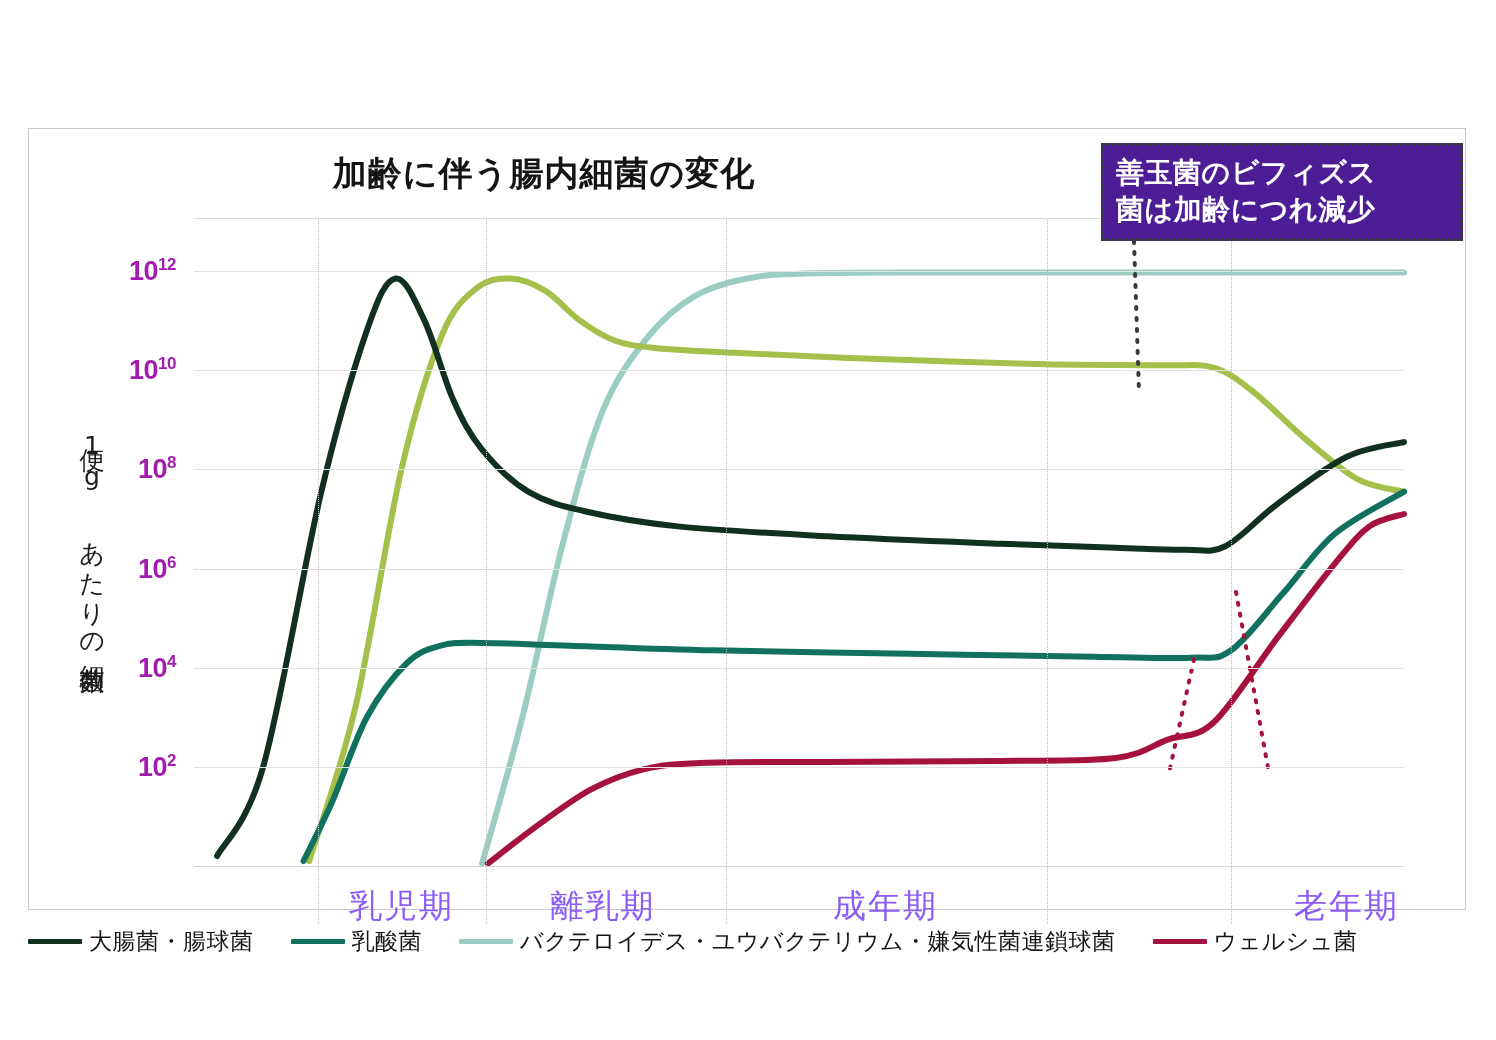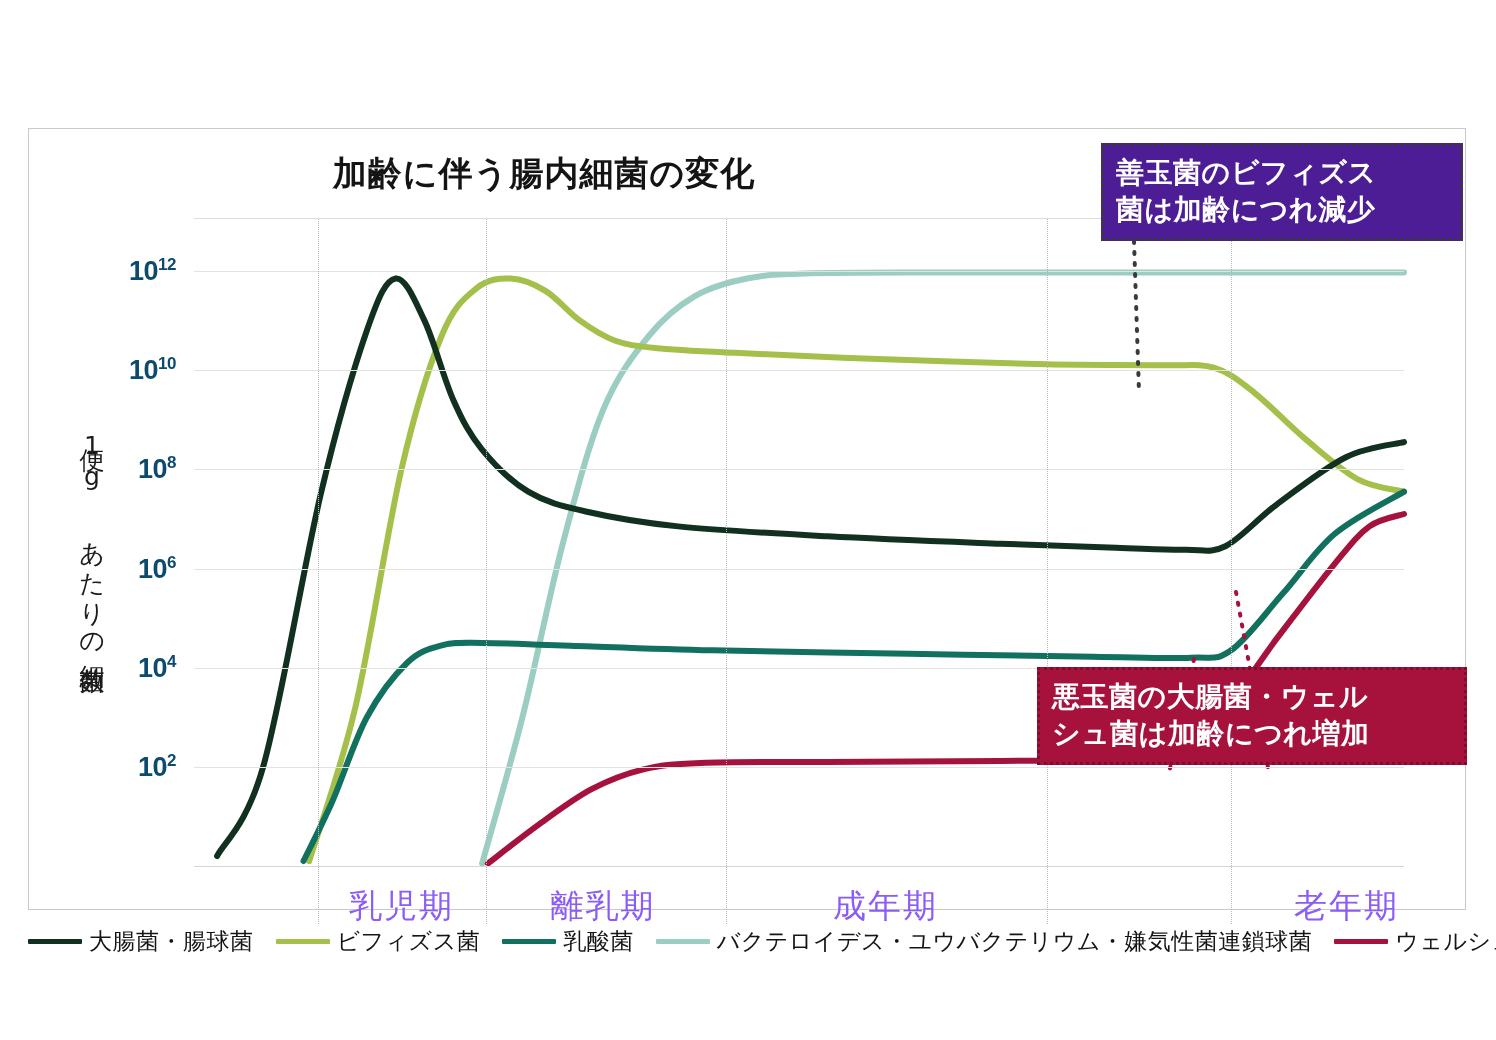--- a/index.html
+++ b/index.html
@@ -26,21 +26,21 @@
 
   
   .hgrid{position:absolute;left:0;width:100%;height:1px;background:#e2e2e2;}
   
   .vgrid{position:absolute;top:0;width:0;height:100%;border-left:1px dotted #b9b9b9;}
 
   
   .ytick{
     position:absolute;right:0;transform:translateY(-50%);
     font-size:27px;font-weight:700;letter-spacing:-.5px;
-    color:#0c4a6e;white-space:nowrap;text-align:right;
+    color:#a21caf;white-space:nowrap;text-align:right;
   }
   .ytick sup{font-size:17px;font-weight:700;vertical-align:super;letter-spacing:-.5px;}
 
   
   .yaxis-title{
     position:absolute;left:48px;top:300px;
     writing-mode:vertical-rl;text-orientation:upright;
     font-size:25px;line-height:1.18;letter-spacing:2px;color:#1b1b1b;
     font-family:"DejaVu Sans",sans-serif;
   }
@@ -73,21 +73,21 @@
     background:#4c1d95;border:3px dotted #3a3a3a;
   }
   .callout--red{
     left:1008px;top:538px;width:430px;
     background:#a6123c;border:3px dotted #7d0d2c;
   }
 
   
   .legend{
     position:absolute;left:28px;top:918px;width:1438px;height:46px;
-    display:flex;align-items:center;gap:0px;
+    display:flex;align-items:center;gap:15px;
     font-family:"DejaVu Sans",sans-serif;
   }
   .legend-item{display:flex;align-items:center;margin-right:22px;white-space:nowrap;}
   .legend-swatch{display:inline-block;width:54px;height:5px;margin-right:7px;border-radius:1px;}
   .legend-label{font-size:23px;letter-spacing:.5px;color:#151515;}
 
   svg.curves{position:absolute;left:0;top:0;overflow:visible;}
   svg.curves path{fill:none;stroke-linecap:round;stroke-linejoin:round;}
 </style>
 </head>
@@ -137,32 +137,26 @@
         <div class="vgrid" style="left: 1037.14px; height: 705px;"></div>
         <div class="xtick" style="left: 207.429px; top: 665px;">乳児期</div>
         <div class="xtick" style="left: 409.095px; top: 665px;">離乳期</div>
         <div class="xtick" style="left: 691.429px; top: 665px;">成年期</div>
         <div class="xtick" style="left: 1152.38px; top: 665px;">老年期</div>
       </div>
 
     <div class="callout callout--gray">善玉菌のビフィズス
 菌は加齢につれ減少</div>
 
-    <div class="callout callout--red">悪玉菌の大腸菌・ウェル
-シュ菌は加齢につれ増加</div>
   </div>
 
   <div class="legend" id="legend">
       <div class="legend-item">
         <span class="legend-swatch" style="background: rgb(18, 48, 31);"></span>
         <span class="legend-label">大腸菌・腸球菌</span>
-      </div>
-      <div class="legend-item">
-        <span class="legend-swatch" style="background: rgb(165, 192, 74);"></span>
-        <span class="legend-label">ビフィズス菌</span>
       </div>
       <div class="legend-item">
         <span class="legend-swatch" style="background: rgb(18, 112, 95);"></span>
         <span class="legend-label">乳酸菌</span>
       </div>
       <div class="legend-item">
         <span class="legend-swatch" style="background: rgb(155, 205, 194);"></span>
         <span class="legend-label">バクテロイデス・ユウバクテリウム・嫌気性菌連鎖球菌</span>
       </div>
       <div class="legend-item">

